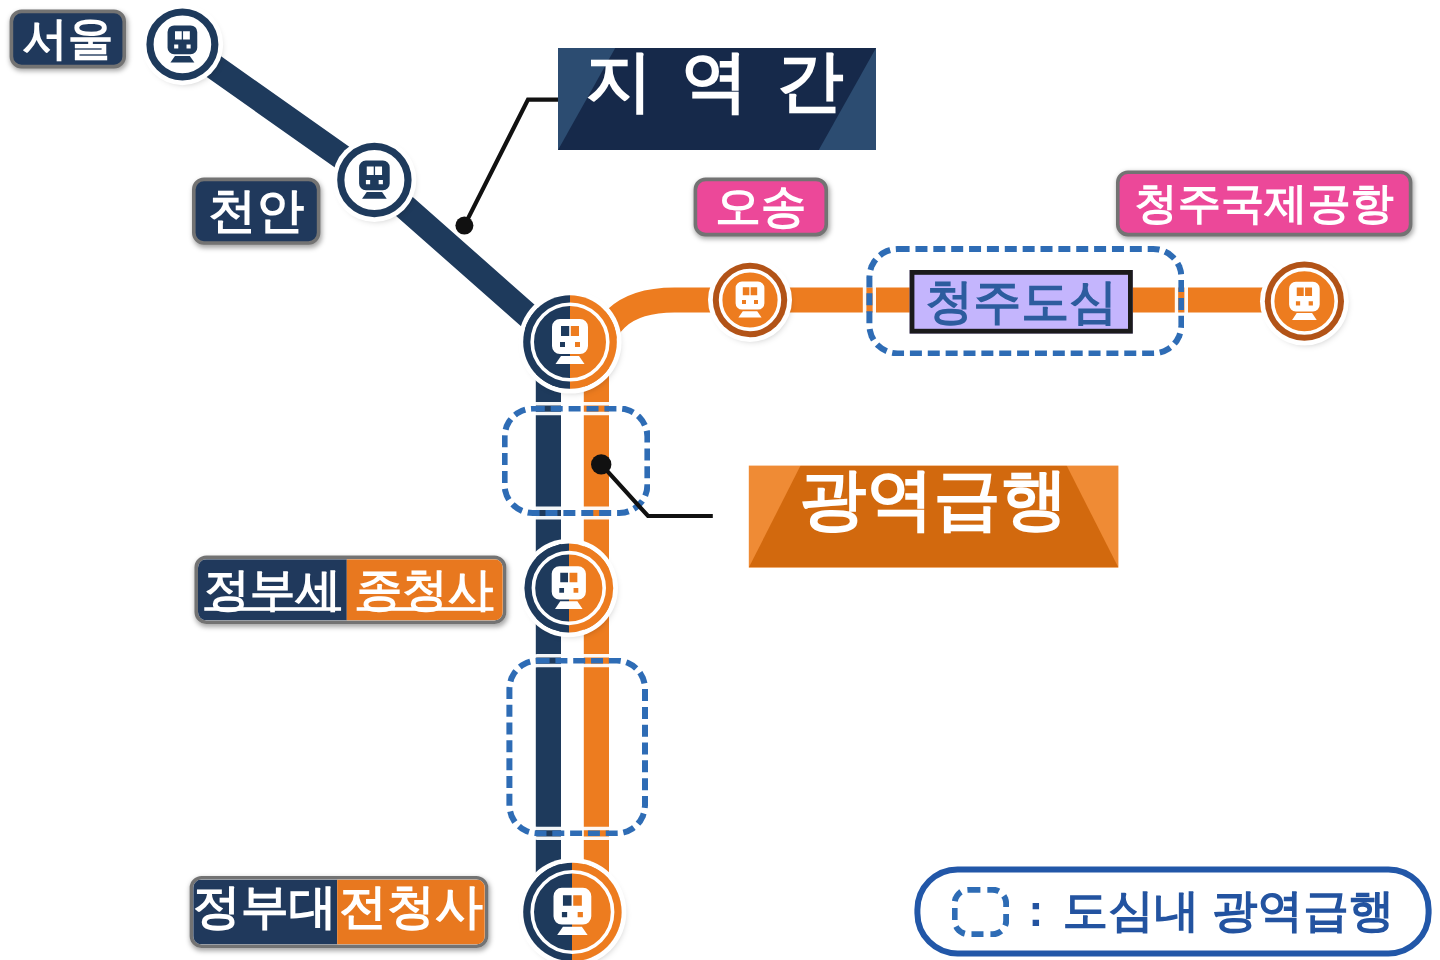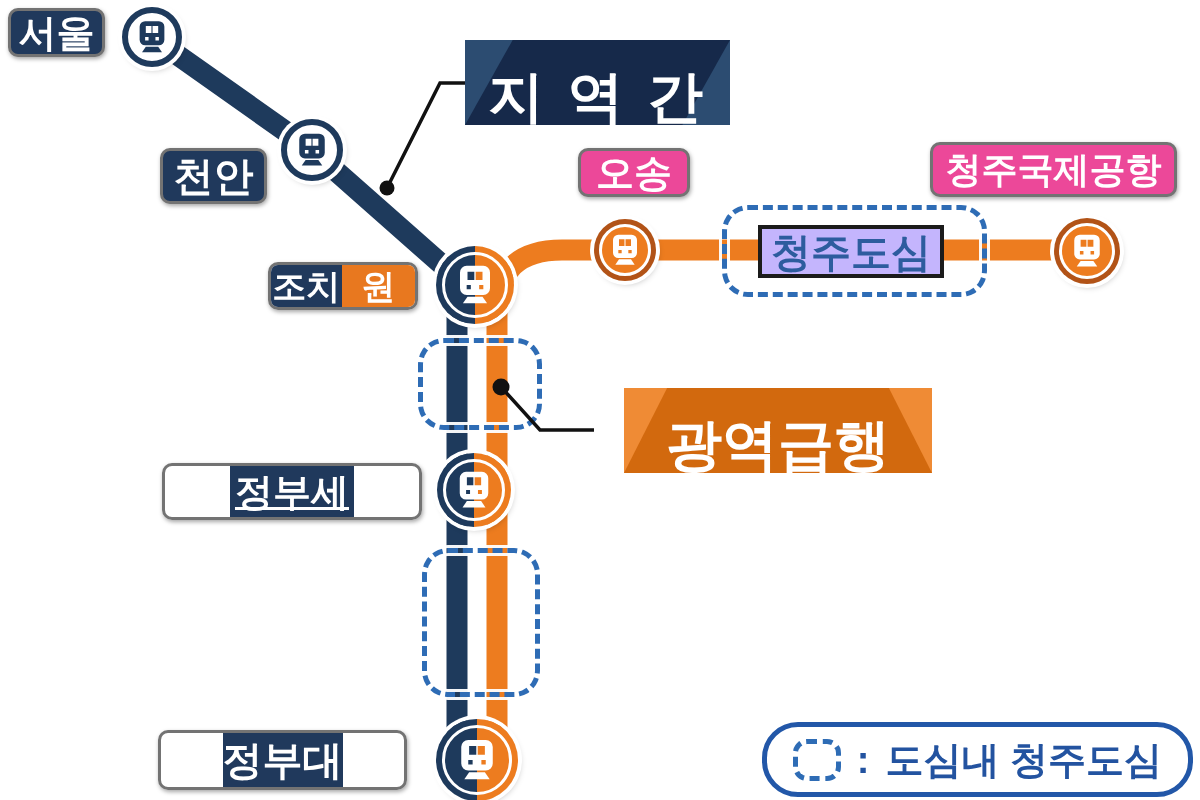--- a/index.html
+++ b/index.html
@@ -28,21 +28,21 @@
   }
   .lbl-navy   { background:#20395c; }
   .lbl-orange { background:#ec4899; }
   .lbl-split  { padding:0; overflow:hidden; }
   .seg { display:flex; align-items:center; justify-content:center; height:100%; }
   .seg-navy   { background:#20395c; flex:0 0 49%; }
   .seg-orange { background:#e8781f; flex:0 0 51%; }
 
   
   .banner {
-    position:absolute; display:flex; align-items:flex-end; justify-content:center;
+    position:absolute; display:flex; align-items:flex-start; justify-content:center;
     color:#fff; line-height:1; overflow:hidden;
   }
   .banner .shade { position:absolute; inset:0; }
   .banner span { position:relative; z-index:2; }
   .banner-navy { background:#2c4c71; }
   .banner-navy .shade { background:#16294a; clip-path:polygon(18% 0,100% 0,82% 100%,0 100%); }
   .banner-orange { background:#ef8b35;margin-left:32px; }
   .banner-orange .shade { background:#d2690e; clip-path:polygon(14% 0,86% 0,100% 100%,0 100%); }
 
   
@@ -113,31 +113,29 @@
     <div class="shade"></div>
     <span>지 역 간</span>
   </div>
   <div class="banner banner-orange" style="left:592px; top:388px; width:308px; height:85px; font-size:56px; z-index:4;">
     <div class="shade"></div>
     <span>광역급행</span>
   </div>
 
   <div class="lbl lbl-navy" style="left:8px; top:8px; width:97px; height:49px; font-size:38px; z-index:5;">서울</div>
   <div class="lbl lbl-navy" style="left:160px; top:148px; width:107px; height:56px; font-size:40px; z-index:5;text-align:center;">천안</div>
-  <div class="lbl lbl-split" style="left:268px; top:262px; width:150px; height:48px; font-size:34px; z-index:5;">
-    <span class="seg seg-navy">조치</span>
-    <span class="seg seg-orange">원</span>
-  </div>
   <div class="lbl lbl-orange" style="left:578px; top:148px; width:112px; height:49px; font-size:38px; z-index:5;">오송</div>
   <div class="lbl lbl-orange" style="left:930px; top:142px; width:247px; height:55px; font-size:36px; z-index:5;">청주국제공항</div>
   <div class="lbl lbl-split" style="left:162px; top:463px; width:260px; height:57px; font-size:38px; z-index:5;text-decoration:underline;">
     <span class="seg seg-navy">정부세</span>
+    <span class="seg seg-orange">종청사</span>
   </div>
-  <div class="lbl lbl-split" style="left:158px; top:730px; width:249px; height:60px; font-size:40px; z-index:5;">
+  <div class="lbl lbl-split" style="left:158px; top:730px; width:249px; height:60px; font-size:40px; z-index:5;font-family:Liberation Mono, monospace;">
     <span class="seg seg-navy">정부대</span>
+    <span class="seg seg-orange">전청사</span>
   </div>
 
   <div class="city-inner" style="left:758px; top:225px; width:186px; height:53px; z-index:5;">청주도심</div>
 
   <div class="st st-navy" style="left:122px; top:7px; width:60px; height:60px; z-index:6;">
     <svg width="33" height="36">
         <use href="#train-glyph"></use>
       </svg>
   </div>
   <div class="st st-navy" style="left:281px; top:119px; width:62px; height:62px; z-index:6;">
@@ -172,16 +170,16 @@
   <div class="st st-split" style="left:436px; top:719px; width:82px; height:82px; z-index:6;">
     <div class="inner"></div>
     <svg width="42" height="46">
         <use href="#train-glyph"></use>
       </svg>
   </div>
 
   <div class="legend" style="left:762px; top:722px; width:431px; height:75px; z-index:5;">
     <span class="legend-dash"></span>
     <span>:</span>
-    <span>도심내 청주도심</span>
+    <span>도심내 광역급행</span>
   </div>
 
 </div>
 
 </body></html>

